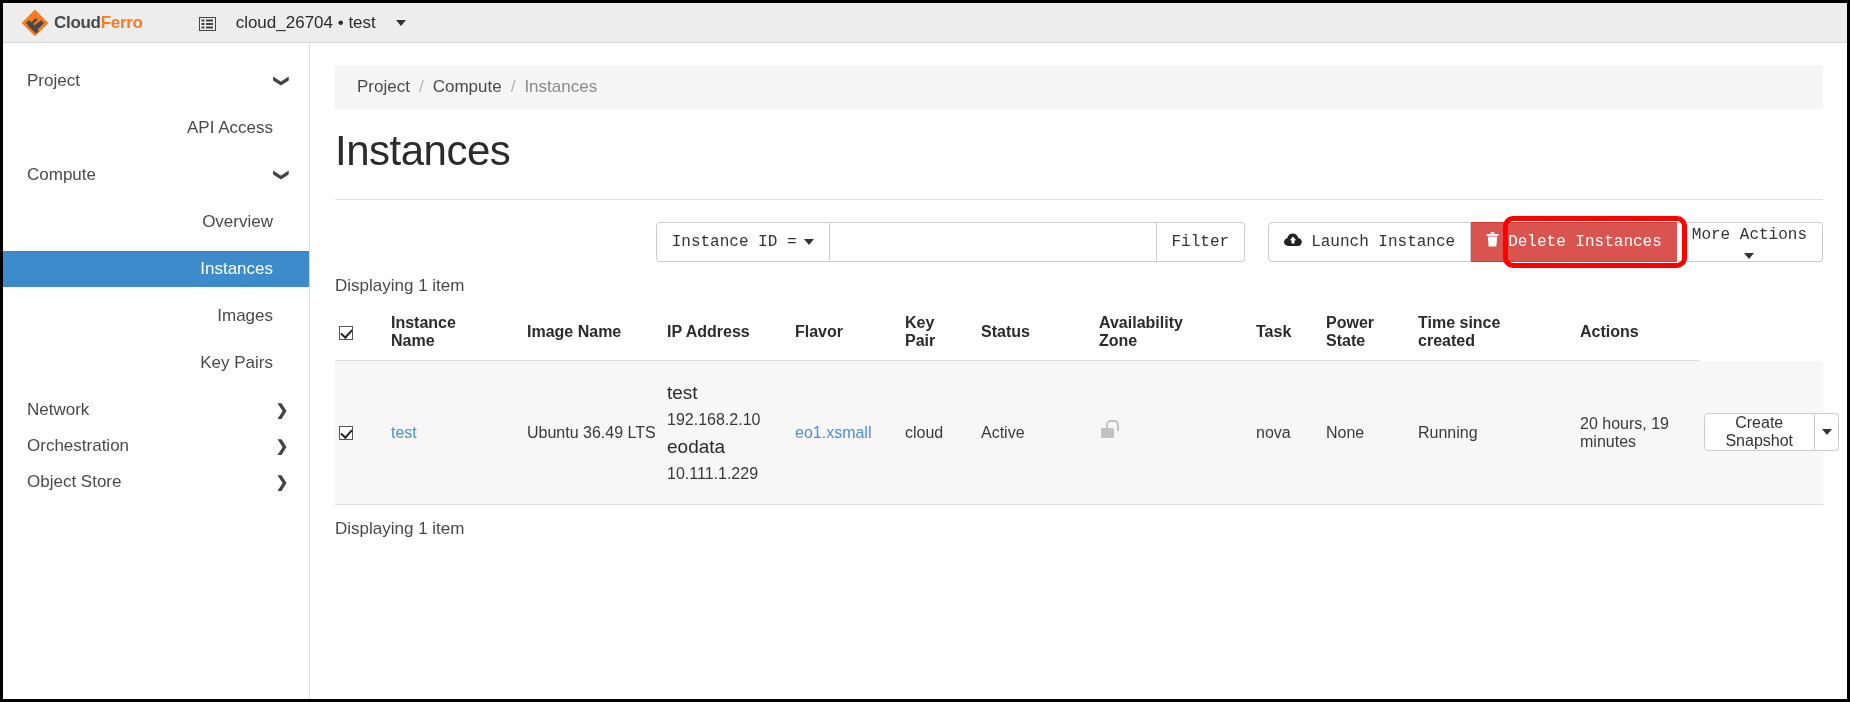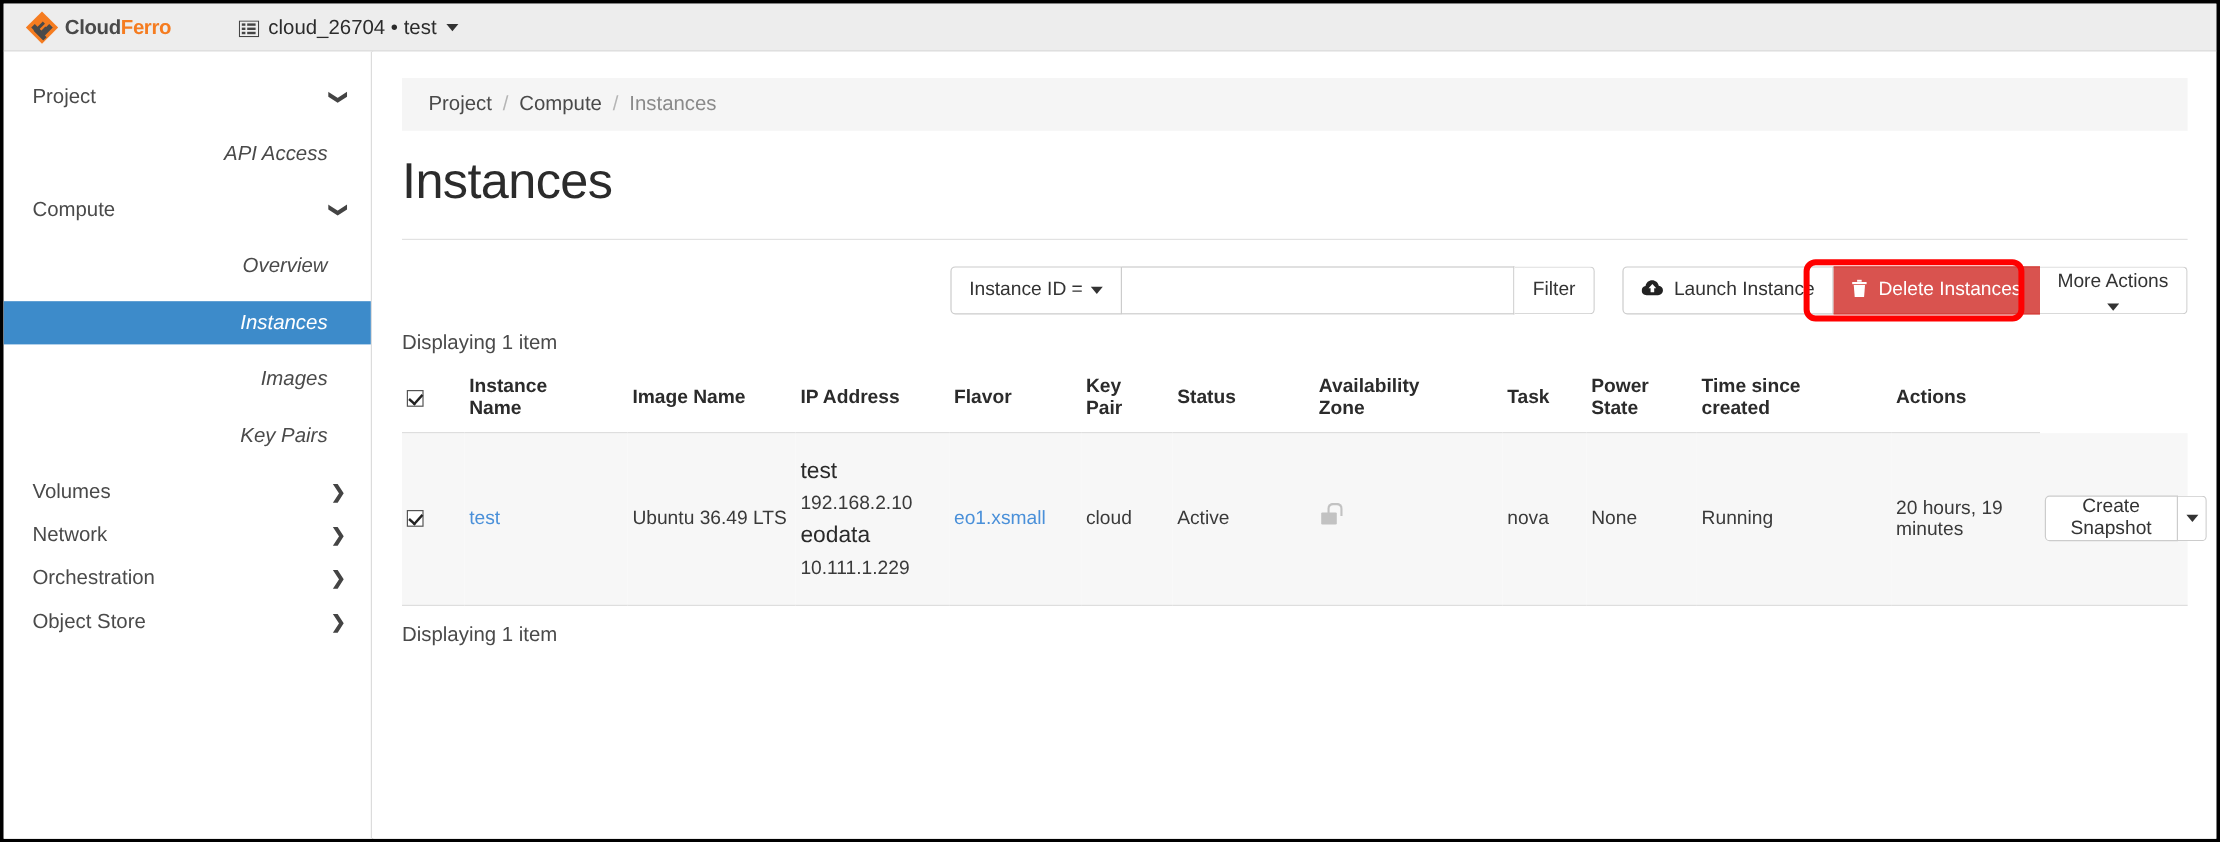--- a/index.html
+++ b/index.html
@@ -26,21 +26,21 @@
     border-bottom:1px solid #d6d6d6;
     display:flex; align-items:center;
   }
   .logo-wrap { display:flex; align-items:center; margin-left:17px;justify-content:center; }
   .logo-mark { width:30px; height:30px; position:relative; }
   .logo-text { font-size:17px; font-weight:bold; margin-left:4px; letter-spacing:-0.3px;}
   .logo-text .cloud { color:#4a4a4a; }
   .logo-text .ferro { color:#f57c20; }
 
   .proj-switch {
-    display:flex; align-items:center; gap:8px;
+    display:flex; align-items:center; gap:20px;
     margin-left:56px; font-size:17px; color:#2b2b2b;
   }
   .grid-icon { width:17px; height:14px; display:inline-block; }
   .caret { width:0;height:0;border-left:5px solid transparent;border-right:5px solid transparent;border-top:6px solid #333; display:inline-block; }
 
   .user-menu {
     position:absolute; right:20px; top:0; height:40px;
     display:flex; align-items:center; gap:8px; font-size:16px; color:#2b2b2b;
   }
 
@@ -51,21 +51,21 @@
     padding-top:10px;
   }
   .nav-item {
     display:flex; align-items:center; justify-content:flex-end;
     height:36px; padding:0 18px 0 12px; font-size:17px; color:#4a4a4a;
     position:relative;
   }
   .nav-item .label { white-space:nowrap; }
   .nav-item.group { margin-top:10px; margin-bottom:10px; }
   .nav-item.group .label { margin-right:auto; margin-left:12px; }
-  .nav-item.sub { margin:11px 0;font-style:italic; }
+  .nav-item.sub { margin:11px 0; }
   .nav-item.active { background:#3d8bca; color:#fff; }
   .nav-item.active .label { padding-right:18px; }
   .chev { font-size:15px; color:#444; margin-left:auto; width:18px; text-align:center; font-weight:bold;}
   .chev.down::before { content:"\276F"; display:inline-block; transform:rotate(90deg); }
   .chev.right::before { content:"\276F"; display:inline-block; }
   .nav-item.sub .label { margin-left:auto; padding-right:18px; }
   .nav-item.collapsible .label { margin-right:auto; margin-left:12px; }
 
   
   .content { position:absolute; left:308px; top:40px; right:0; bottom:0; background:#fff; }
@@ -83,21 +83,21 @@
   }
   .title-rule { margin:24px 24px 0 24px; border-bottom:1px solid #e2e2e2; }
 
   
   .toolbar {
     margin:22px 24px 0 24px; display:flex; justify-content:flex-end;
     align-items:center; position:relative;
   }
   .btn {
     height:40px; border:1px solid #ccc; background:#fff; color:#333;
-    font-size:16px; font-family:Liberation Sans, sans-serif; display:inline-flex; align-items:center;
+    font-size:16px; font-family:Liberation Mono, monospace; display:inline-flex; align-items:center;
     justify-content:center; padding:0 15px; cursor:pointer;
   }
   .search-group { display:flex; }
   .search-group .sel { border-radius:4px 0 0 4px; gap:7px; }
   .search-input {
     width:327px; height:40px; border:1px solid #ccc; border-left:none;
     font-size:16px; padding:0 10px; font-family:inherit; outline:none;
   }
   .search-group .filter-btn { border-left:none; border-radius:0 4px 4px 0; }
   .actions-group { display:flex; margin-left:6px; }
@@ -211,24 +211,20 @@
         <span class="label">Overview</span>
       </div>
       <div class="nav-item sub active">
         <span class="label">Instances</span>
       </div>
       <div class="nav-item sub">
         <span class="label">Images</span>
       </div>
       <div class="nav-item sub">
         <span class="label">Key Pairs</span>
-      </div>
-      <div class="nav-item collapsible">
-        <span class="label">Volumes</span>
-        <span class="chev right"></span>
       </div>
       <div class="nav-item collapsible">
         <span class="label">Network</span>
         <span class="chev right"></span>
       </div>
       <div class="nav-item collapsible">
         <span class="label">Orchestration</span>
         <span class="chev right"></span>
       </div>
       <div class="nav-item collapsible">

